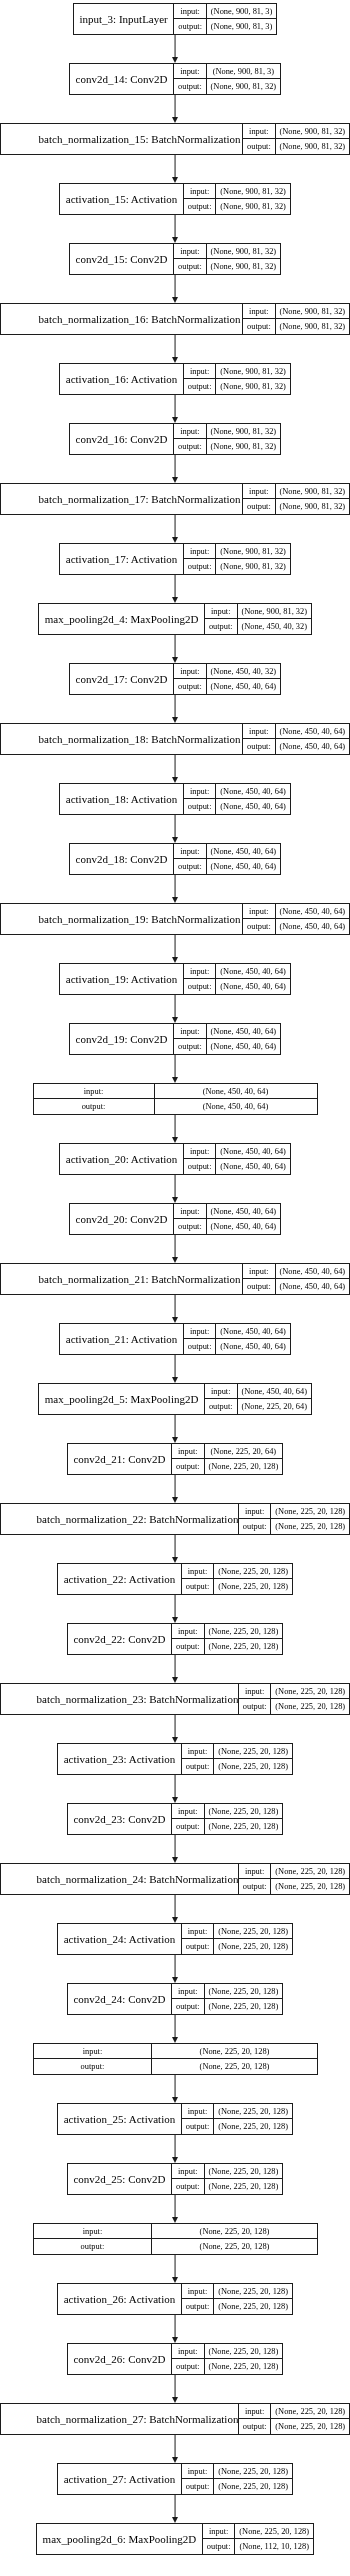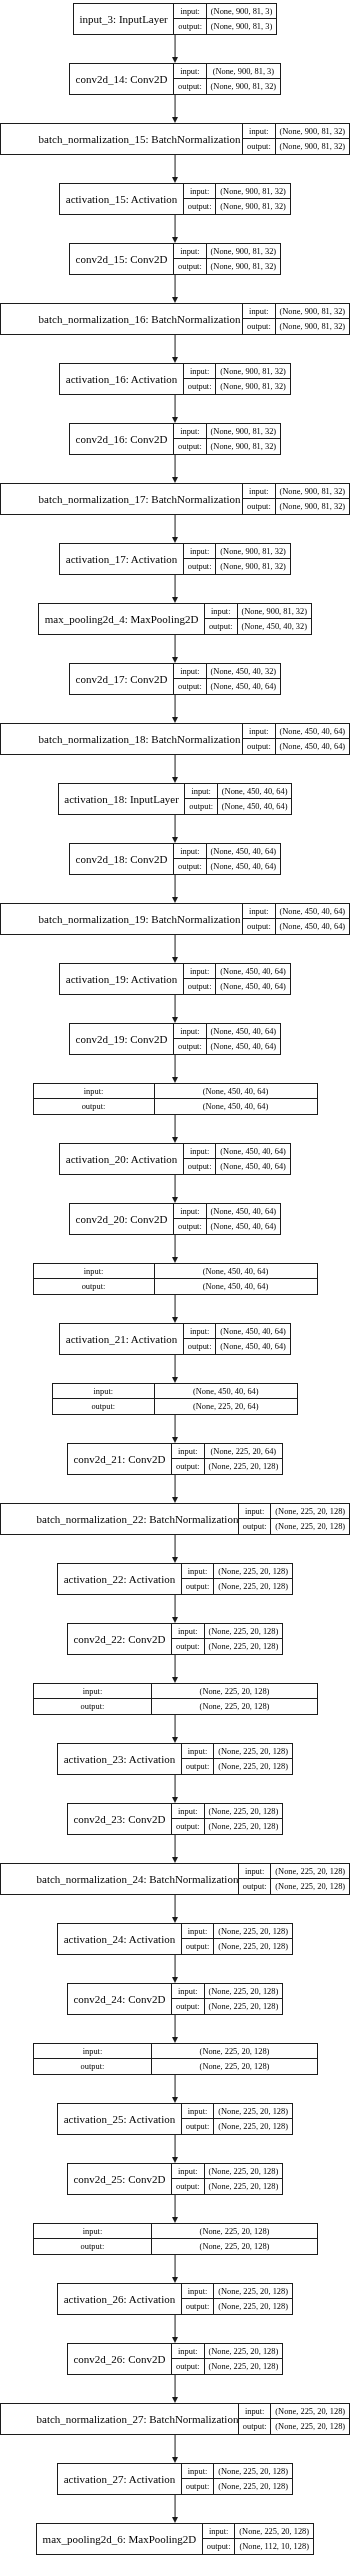--- a/index.html
+++ b/index.html
@@ -245,21 +245,21 @@
     <div class="cell v r1">(None, 450, 40, 64)</div>
     <div class="cell v r2">(None, 450, 40, 64)</div>
   </div>
 
   <div class="arrow">
     <div class="stem"></div>
     <div class="head"></div>
   </div>
 
   <div class="node t-act">
-    <div class="lbl">activation_18: InputLayer</div>
+    <div class="lbl">activation_18: Activation</div>
     <div class="cell k r1">input:</div>
     <div class="cell r2 k2 k">output:</div>
     <div class="cell v r1">(None, 450, 40, 64)</div>
     <div class="cell v r2">(None, 450, 40, 64)</div>
   </div>
 
   <div class="arrow">
     <div class="stem"></div>
     <div class="head"></div>
   </div>
@@ -348,20 +348,21 @@
     <div class="cell v r1">(None, 450, 40, 64)</div>
     <div class="cell v r2">(None, 450, 40, 64)</div>
   </div>
 
   <div class="arrow">
     <div class="stem"></div>
     <div class="head"></div>
   </div>
 
   <div class="node t-bn">
+    <div class="lbl">batch_normalization_21: BatchNormalization</div>
     <div class="cell k r1">input:</div>
     <div class="cell r2 k2 k">output:</div>
     <div class="cell v r1">(None, 450, 40, 64)</div>
     <div class="cell v r2">(None, 450, 40, 64)</div>
   </div>
 
   <div class="arrow">
     <div class="stem"></div>
     <div class="head"></div>
   </div>
@@ -373,20 +374,21 @@
     <div class="cell v r1">(None, 450, 40, 64)</div>
     <div class="cell v r2">(None, 450, 40, 64)</div>
   </div>
 
   <div class="arrow">
     <div class="stem"></div>
     <div class="head"></div>
   </div>
 
   <div class="node t-pool">
+    <div class="lbl">max_pooling2d_5: MaxPooling2D</div>
     <div class="cell k r1">input:</div>
     <div class="cell r2 k2 k">output:</div>
     <div class="cell v r1">(None, 450, 40, 64)</div>
     <div class="cell v r2">(None, 225, 20, 64)</div>
   </div>
 
   <div class="arrow">
     <div class="stem"></div>
     <div class="head"></div>
   </div>
@@ -437,20 +439,21 @@
     <div class="cell v r1">(None, 225, 20, 128)</div>
     <div class="cell v r2">(None, 225, 20, 128)</div>
   </div>
 
   <div class="arrow">
     <div class="stem"></div>
     <div class="head"></div>
   </div>
 
   <div class="node t-bn">
+    <div class="lbl">batch_normalization_23: BatchNormalization</div>
     <div class="cell k r1">input:</div>
     <div class="cell r2 k2 k">output:</div>
     <div class="cell v r1">(None, 225, 20, 128)</div>
     <div class="cell v r2">(None, 225, 20, 128)</div>
   </div>
 
   <div class="arrow">
     <div class="stem"></div>
     <div class="head"></div>
   </div>

